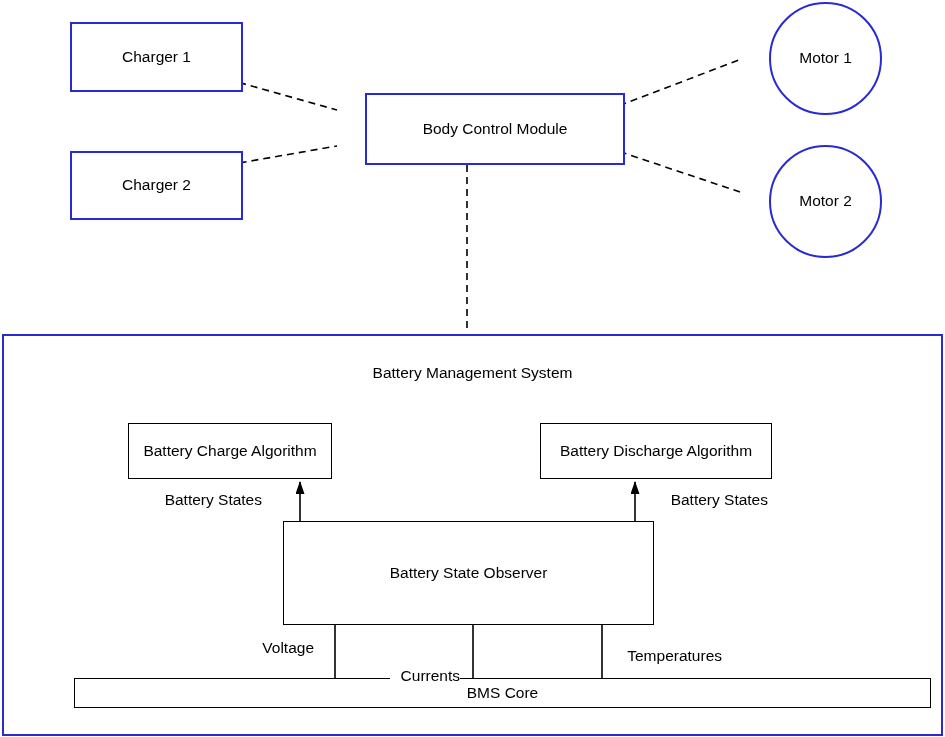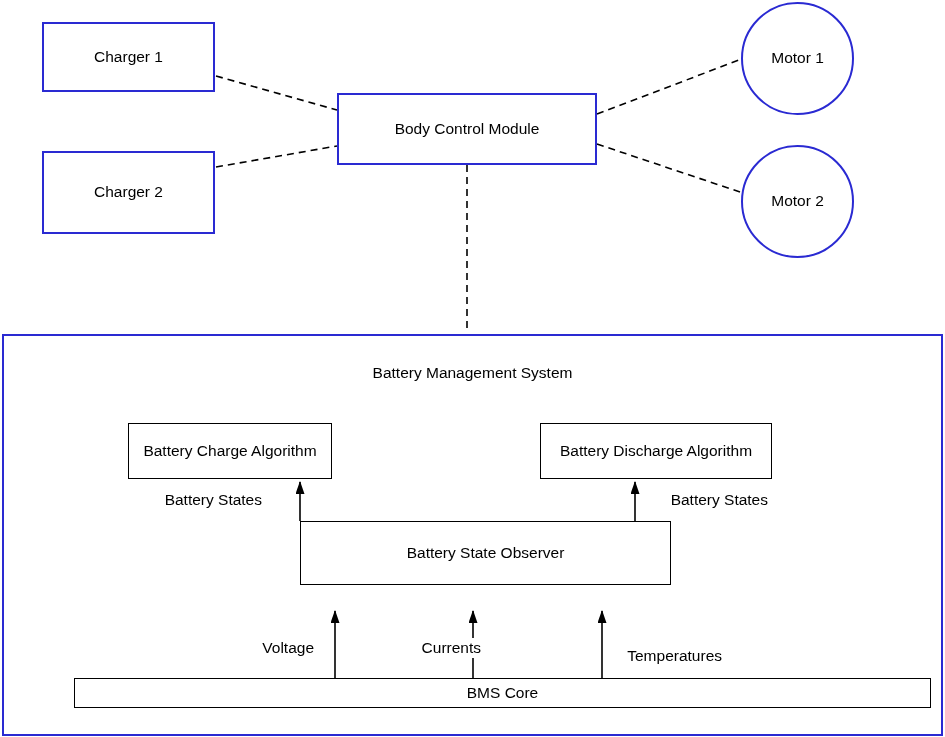--- a/index.html
+++ b/index.html
@@ -17,21 +17,21 @@
   }
   .node {
     position: absolute;
     background: #ffffff;
     display: flex;
     align-items: center;
     justify-content: center;
     text-align: center;
     line-height: 1.2;
   }
-  .blue-stroke { border: 2px solid var(--blue); }
+  .blue-stroke { border: 2px solid var(--blue); margin-left: 28px; }
   .black-stroke { border: 1.5px solid var(--black); }
   .circle { border-radius: 50%; }
   .container-box {
     position: absolute;
     background: #ffffff;
     border: 2px solid var(--blue);
   }
   .container-title {
     position: absolute;
     top: 28px;
@@ -79,21 +79,21 @@
 
     <line x1="335" y1="678" x2="335" y2="611" stroke="#000" stroke-width="1.6" marker-end="url(#arrow)"></line>
     <line x1="473" y1="678" x2="473" y2="611" stroke="#000" stroke-width="1.6" marker-end="url(#arrow)"></line>
     <line x1="602" y1="678" x2="602" y2="611" stroke="#000" stroke-width="1.6" marker-end="url(#arrow)"></line>
   </svg>
 
   <div class="node blue-stroke" style="left:42px; top:22px; width:173px; height:70px;">
     <span>Charger 1</span>
   </div>
 
-  <div class="node blue-stroke" style="left:42px; top:151px; width:173px; height:83px;">
+  <div class="node blue-stroke" style="left:42px; top:151px; width:173px; height:69px;">
     <span>Charger 2</span>
   </div>
 
   <div class="node blue-stroke" style="left:337px; top:93px; width:260px; height:72px;">
     <span>Body Control Module</span>
   </div>
 
   <div class="node blue-stroke circle" style="left:741px; top:2px; width:113px; height:113px;">
     <span>Motor 1</span>
   </div>
@@ -103,31 +103,31 @@
   </div>
 
   <div class="node black-stroke" style="left:128px; top:423px; width:204px; height:56px;">
     <span>Battery Charge Algorithm</span>
   </div>
 
   <div class="node black-stroke" style="left:540px; top:423px; width:232px; height:56px;">
     <span>Battery Discharge Algorithm</span>
   </div>
 
-  <div class="node black-stroke" style="left:300px; top:521px; width:371px; height:64px;">
+  <div class="node black-stroke" style="left:283px; top:521px; width:371px; height:104px;">
     <span>Battery State Observer</span>
   </div>
 
   <div class="node black-stroke" style="left:58px; top:678px; width:857px; height:30px;margin-left:16px;">
     <span>BMS Core</span>
   </div>
 
   <div class="edge-label" style="left:150px; top:490px; width:112px;">Battery States</div>
 
   <div class="edge-label" style="left:661px; top:490px; width:107px;">Battery States</div>
 
   <div class="edge-label" style="left:244px; top:638px; width:70px;">Voltage</div>
 
-  <div class="edge-label" style="left:390px; top:638px; width:70px;margin-left:21px;">Currents</div>
+  <div class="edge-label" style="left:390px; top:666px; width:70px;">Currents</div>
 
   <div class="edge-label" style="left:616px; top:638px; width:106px;margin-top:8px;">Temperatures</div>
 
 </div>
 
 </body></html>

